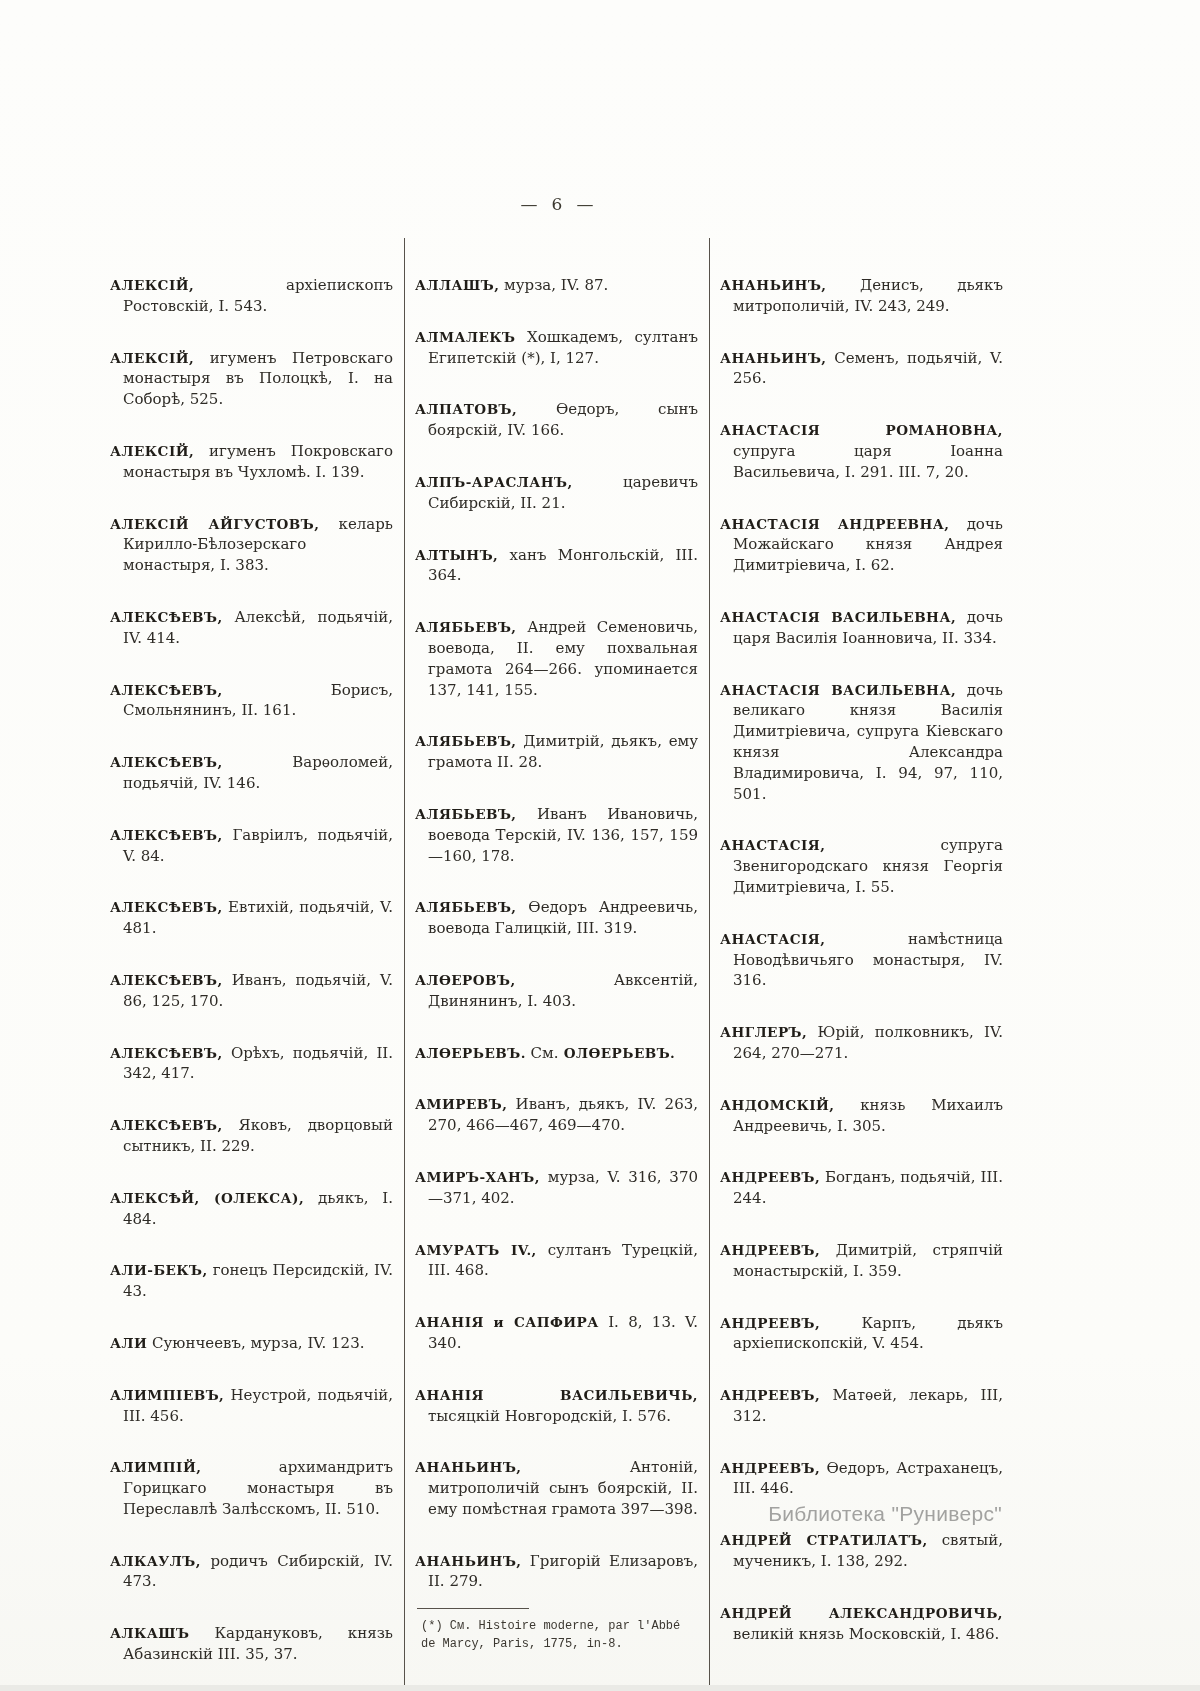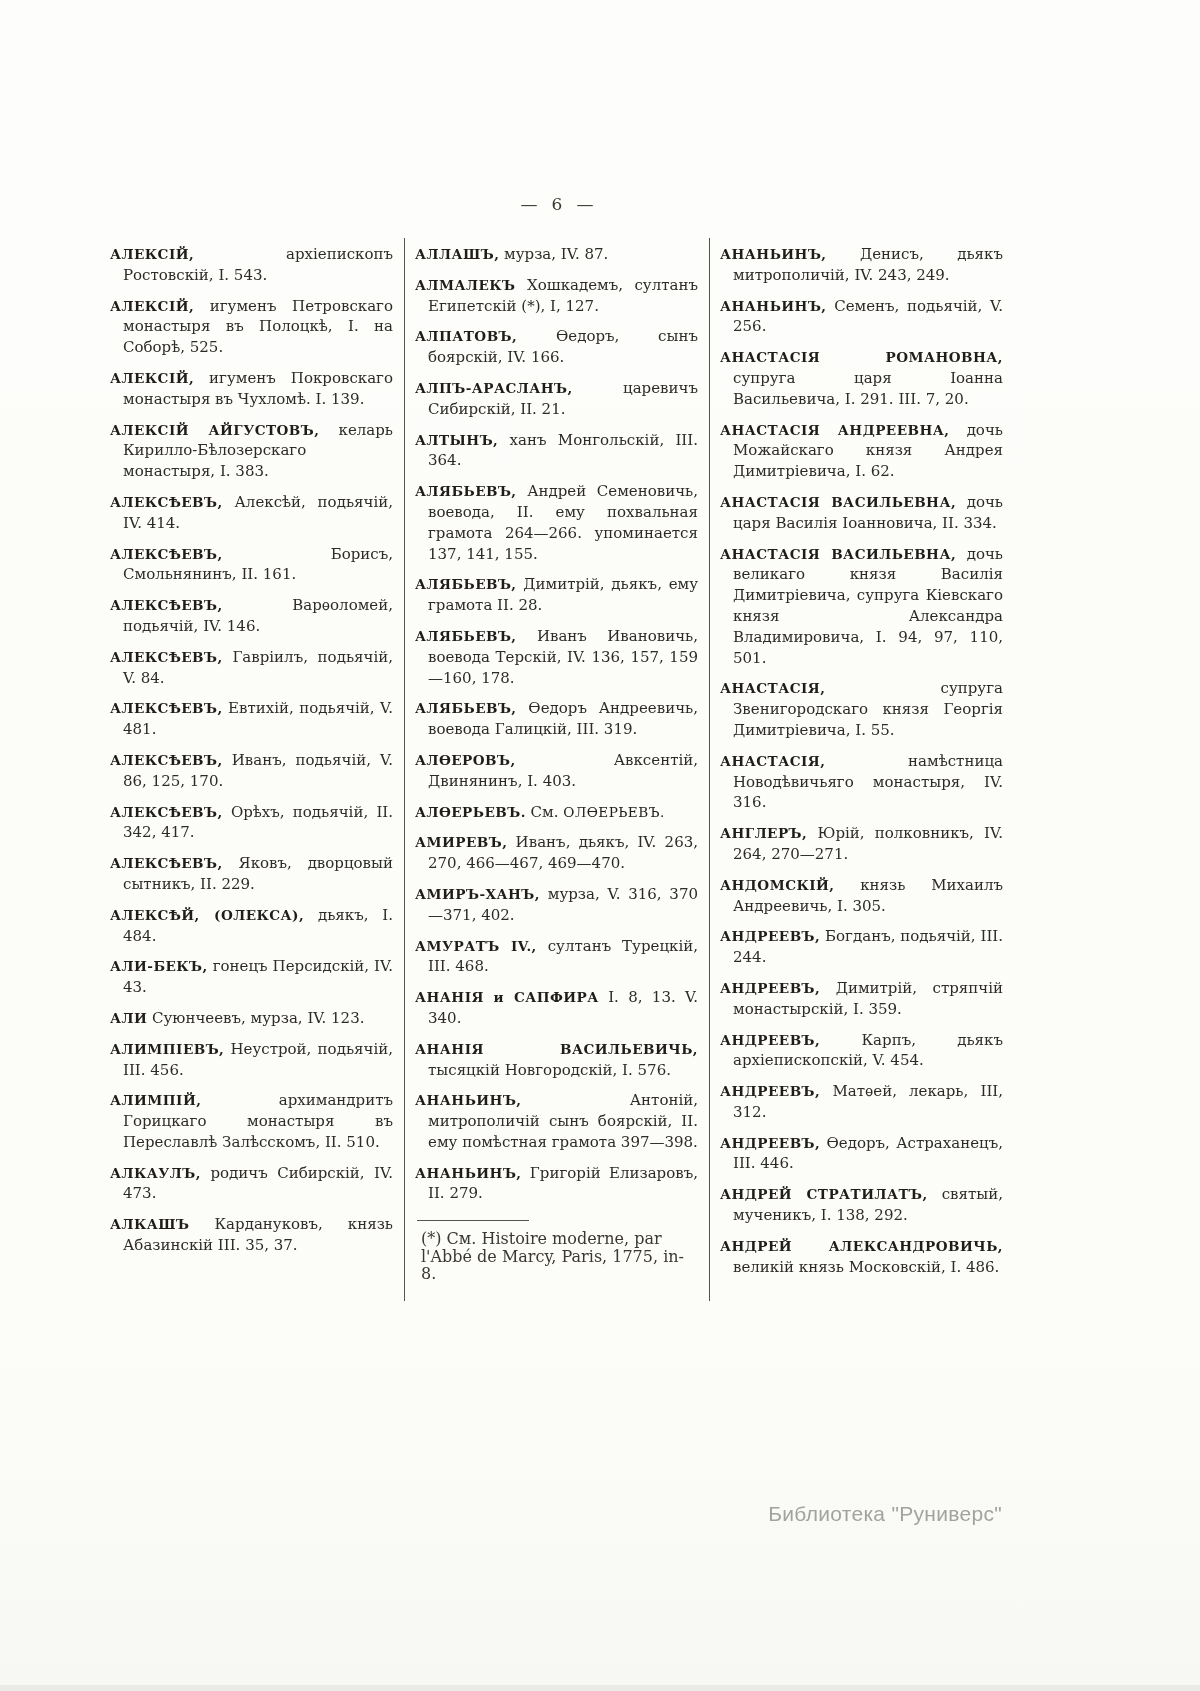--- a/index.html
+++ b/index.html
@@ -35,44 +35,46 @@
   }
   .col + .col { border-left: 1px solid #57524b; }
   .entry {
     font-size: 15px;
     line-height: 20.8px;
     text-align: justify;
     margin-bottom: 10px;
     text-indent: -13px;
     padding-left: 13px;
     color: #2e2b26;
+    margin-top: 31px;
   }
   .entry .head {
     font-weight: 700;
     font-size: 13.6px;
     letter-spacing: 0.45px;
     color: #201d18;
   }
   .entry .see { }
   .entry .xref {
-    font-weight: 400;
+    font-weight: 700;
     font-size: 13.6px;
     letter-spacing: 0.45px;
     color: #201d18;
   }
   .footnote-rule {
     width: 112px;
     border-top: 1px solid #57524b;
     margin: 16px 0 9px 2px;
   }
   .footnote {
-    font-size: 16px;
+    font-size: 12px;
     line-height: 17.5px;
     color: #3c3831;
     padding-left: 6px;
+    font-family: Liberation Mono, monospace;
   }
   .watermark {
     position: absolute;
     top: 1502px;
     right: 198px;
     font-family: "Liberation Sans", sans-serif;
     font-size: 21px;
     color: #a2a2a0;
     letter-spacing: 0.3px;
   }

